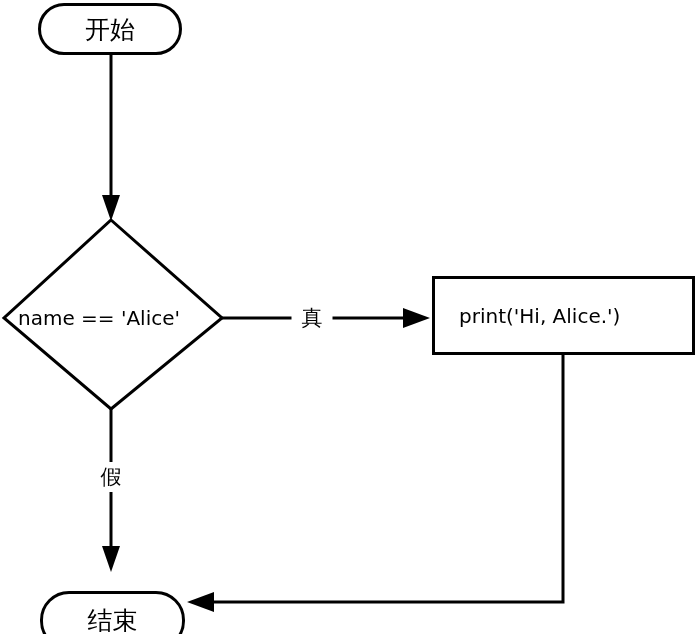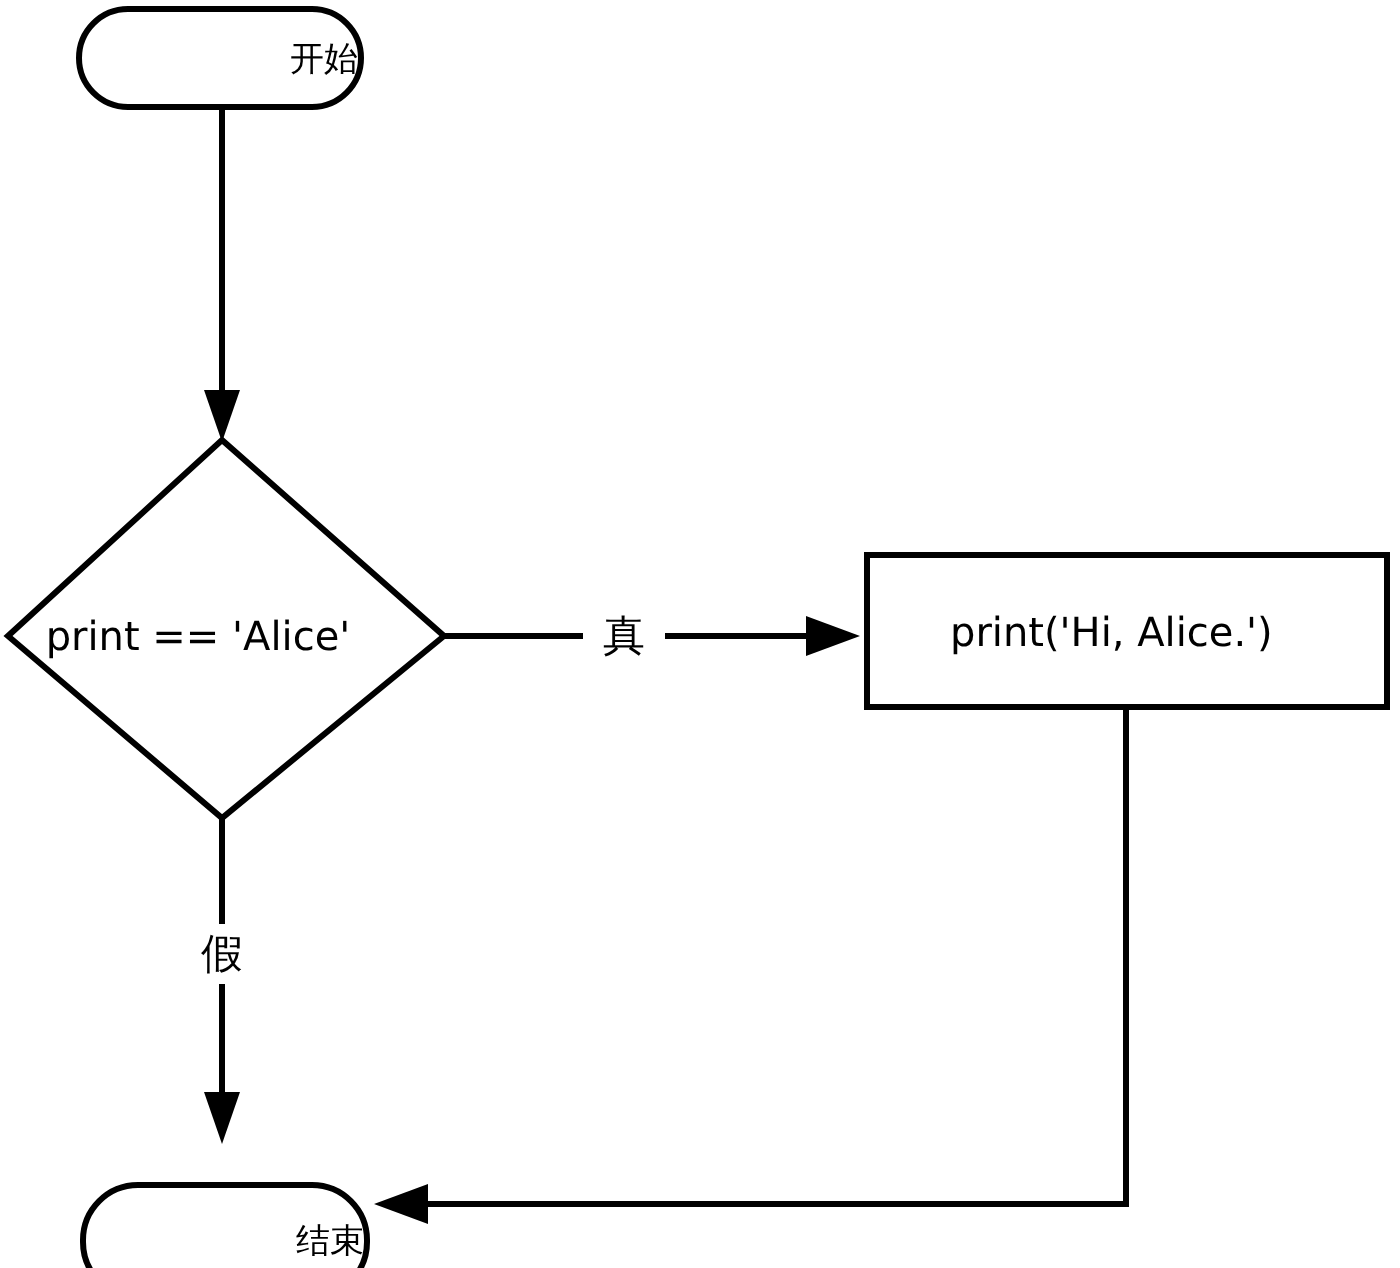--- a/index.html
+++ b/index.html
@@ -35,39 +35,39 @@
     stroke: #000000;
     stroke-width: 3;
   }
   .node {
     position: absolute;
     box-sizing: border-box;
     border: 3px solid #000000;
     background: #ffffff;
     display: flex;
     align-items: center;
-    justify-content: flex-end;
-    font-size: 17px;
+    justify-content: center;
+    font-size: 25px;
   }
   .stadium-start {
     left: 38px; top: 3px;
     width: 144px; height: 52px;
     border-radius: 26px;
   }
   .stadium-end {
     left: 40px; top: 573px;
     width: 145px; height: 59px;
     border-radius: 29px;
     margin-top: 18px;
   }
   .process-rect {
     left: 432px; top: 276px;
     width: 263px; height: 79px;
     justify-content: flex-start;
-    padding-left: 40px;
+    padding-left: 24px;
     font-size: 20px;
   }
   .diamond-label {
     position: absolute;
     left: 4px; top: 305px;
     width: 190px;
     text-align: center;
     font-size: 20px;
     line-height: 26px;
   }
@@ -102,21 +102,21 @@
 
     <polyline class="wire" points="563,355 563,602 212,602"></polyline>
     <polygon class="arrowhead" points="187,602 214,592 214,612"></polygon>
   </svg>
 
   <div class="node stadium-start">
     <span>开始</span>
   </div>
 
   <div class="diamond-label">
-    <span>print == 'Alice'</span>
+    <span>name == 'Alice'</span>
   </div>
 
   <div class="node process-rect">
     <span>print('Hi, Alice.')</span>
   </div>
 
   <div class="node stadium-end">
     <span>结束</span>
   </div>
 

